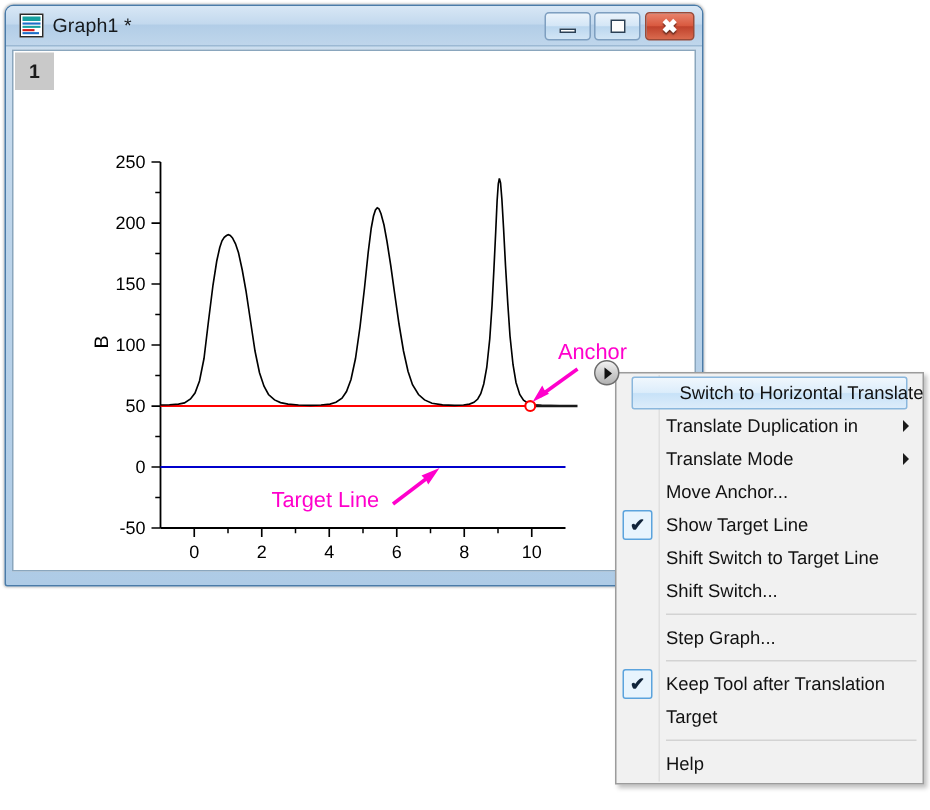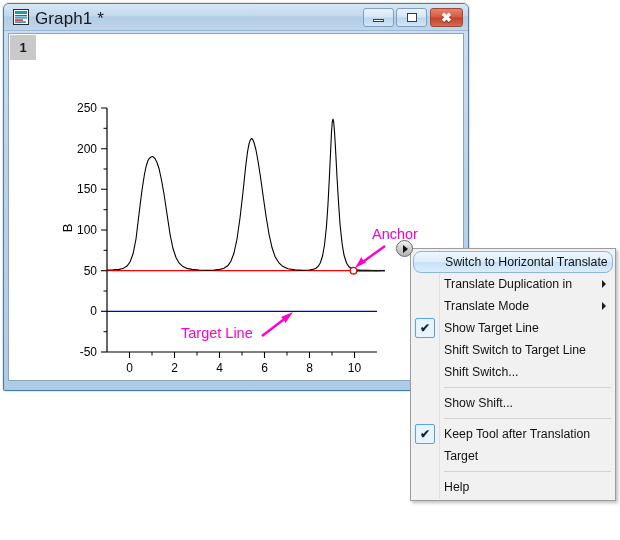--- a/index.html
+++ b/index.html
@@ -51,21 +51,21 @@
     border: 1px solid #2a2a2a;
     background: #ffffff;
     box-sizing: border-box;
     overflow: hidden;
   }
 
   #title-text {
     position: absolute;
     left: 31px;
     top: 5px;
-    font-size: 17px;
+    font-size: 13px;
     color: #16191c;
     white-space: nowrap;
     letter-spacing: 0.1px;
   }
 
   .winbtn {
     position: absolute;
     top: 4px;
     width: 31px;
     height: 19px;
@@ -176,26 +176,26 @@
     position: relative;
     height: 22px;
     line-height: 22px;
     padding-left: 33px;
     padding-right: 20px;
     white-space: nowrap;
     box-sizing: border-box;
     z-index: 2;
   }
   .menu-item.highlighted {
-    margin: 0 2px;
+    margin: 0 10px;
     height: 22px;
     line-height: 20px;
     padding-left: 31px;
     border: 1px solid #8ab7dd;
-    border-radius: 8px;
+    border-radius: 2px;
     background: linear-gradient(to bottom, #f0f7fd 0%, #dcedfb 48%, #c7e2f8 52%, #dcecfa 100%);
   }
   .menu-sep {
     position: relative;
     height: 1px;
     margin: 4px 4px 4px 33px;
     background: #d3d3d3;
     z-index: 2;
   }
   .submenu-arrow {
@@ -418,25 +418,26 @@
   <div id="anchor-handle">
     <span class="tri"></span>
   </div>
 
   <div id="context-menu">
     <div id="menu-gutter"></div>
     <div id="menu-items">
         <div class="menu-item highlighted">Switch to Horizontal Translate</div>
         <div class="menu-item"><span class="submenu-arrow"></span>Translate Duplication in</div>
         <div class="menu-item"><span class="submenu-arrow"></span>Translate Mode</div>
+        <div class="menu-item">Move Anchor...</div>
         <div class="menu-item"><span class="check-box">✔</span>Show Target Line</div>
         <div class="menu-item">Shift Switch to Target Line</div>
         <div class="menu-item">Shift Switch...</div>
         <div class="menu-sep"></div>
-        <div class="menu-item">Show Shift...</div>
+        <div class="menu-item">Step Graph...</div>
         <div class="menu-sep"></div>
         <div class="menu-item"><span class="check-box">✔</span>Keep Tool after Translation</div>
         <div class="menu-item">Target</div>
         <div class="menu-sep"></div>
         <div class="menu-item">Help</div>
       </div>
   </div>
 
 </div>
 

